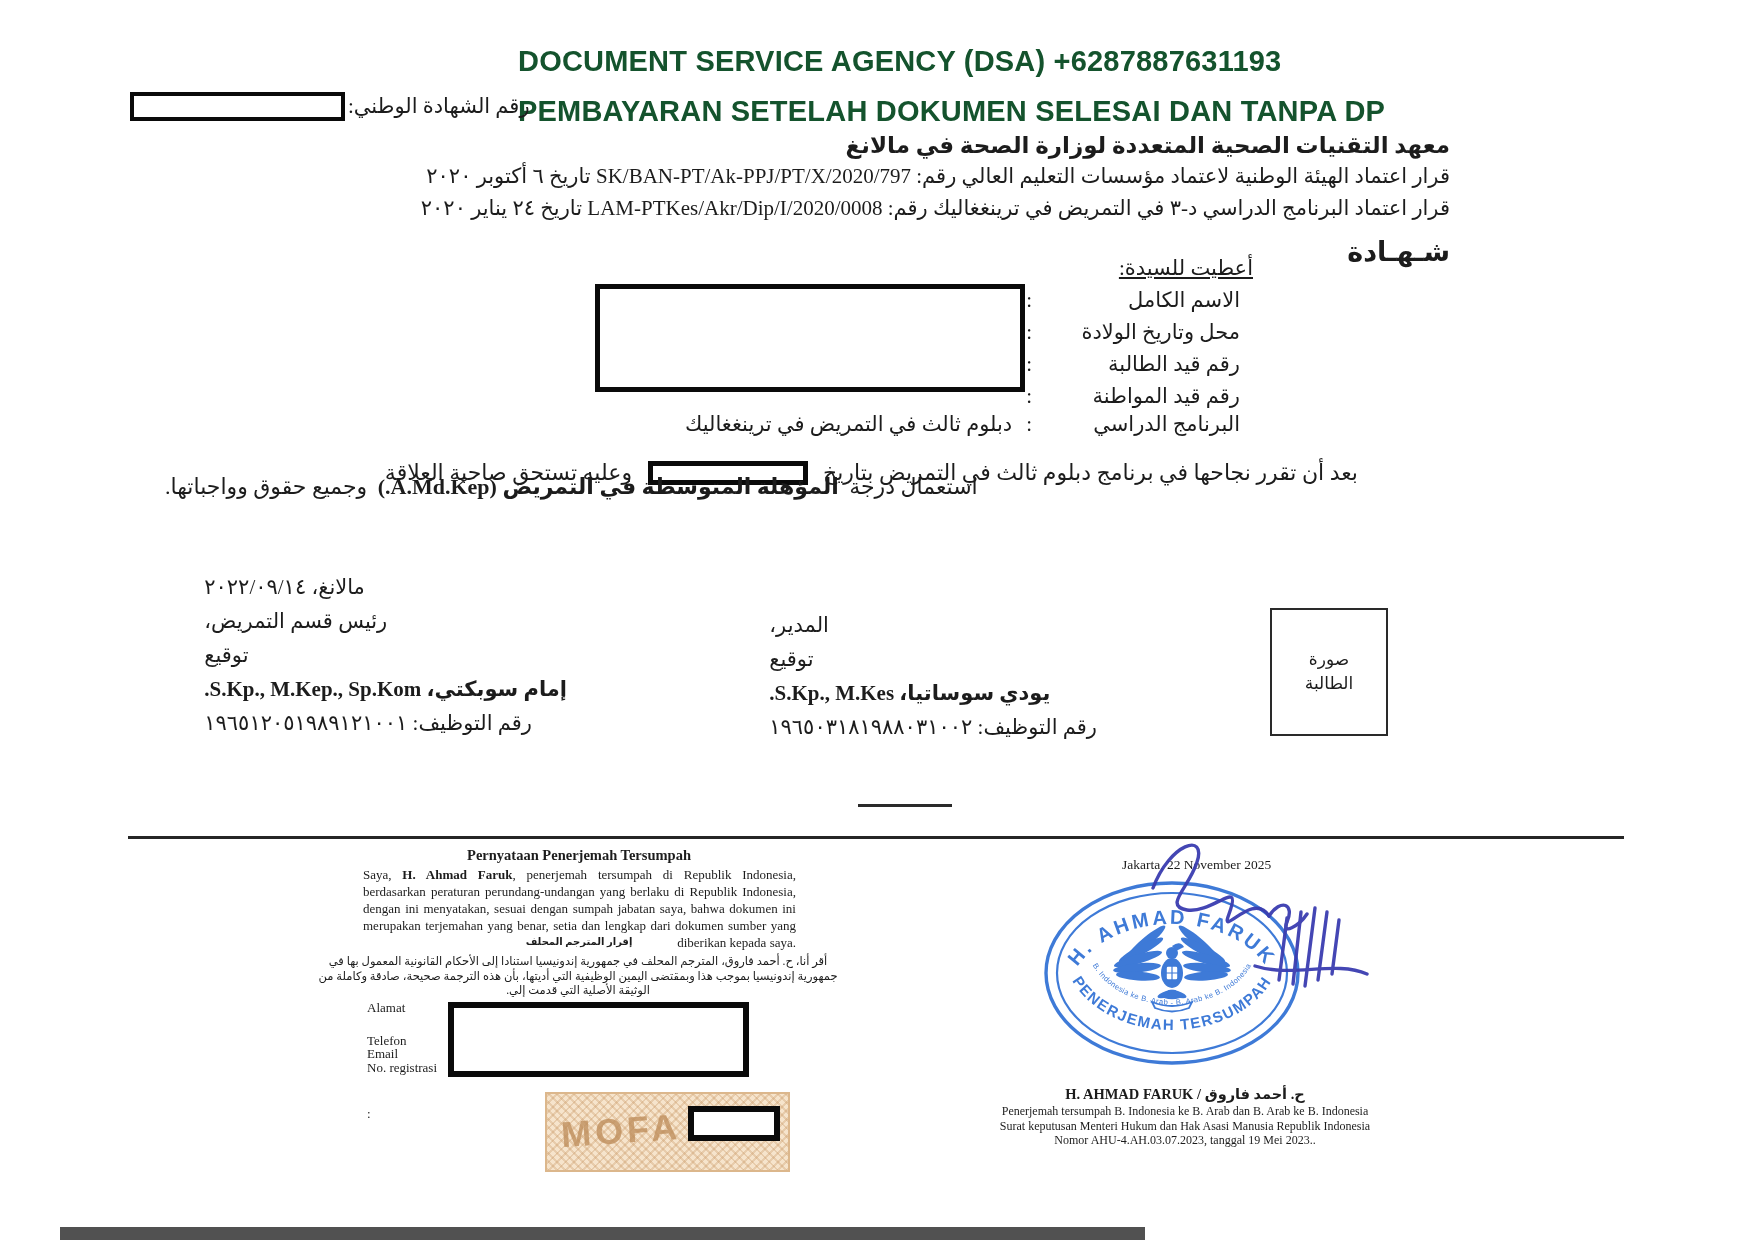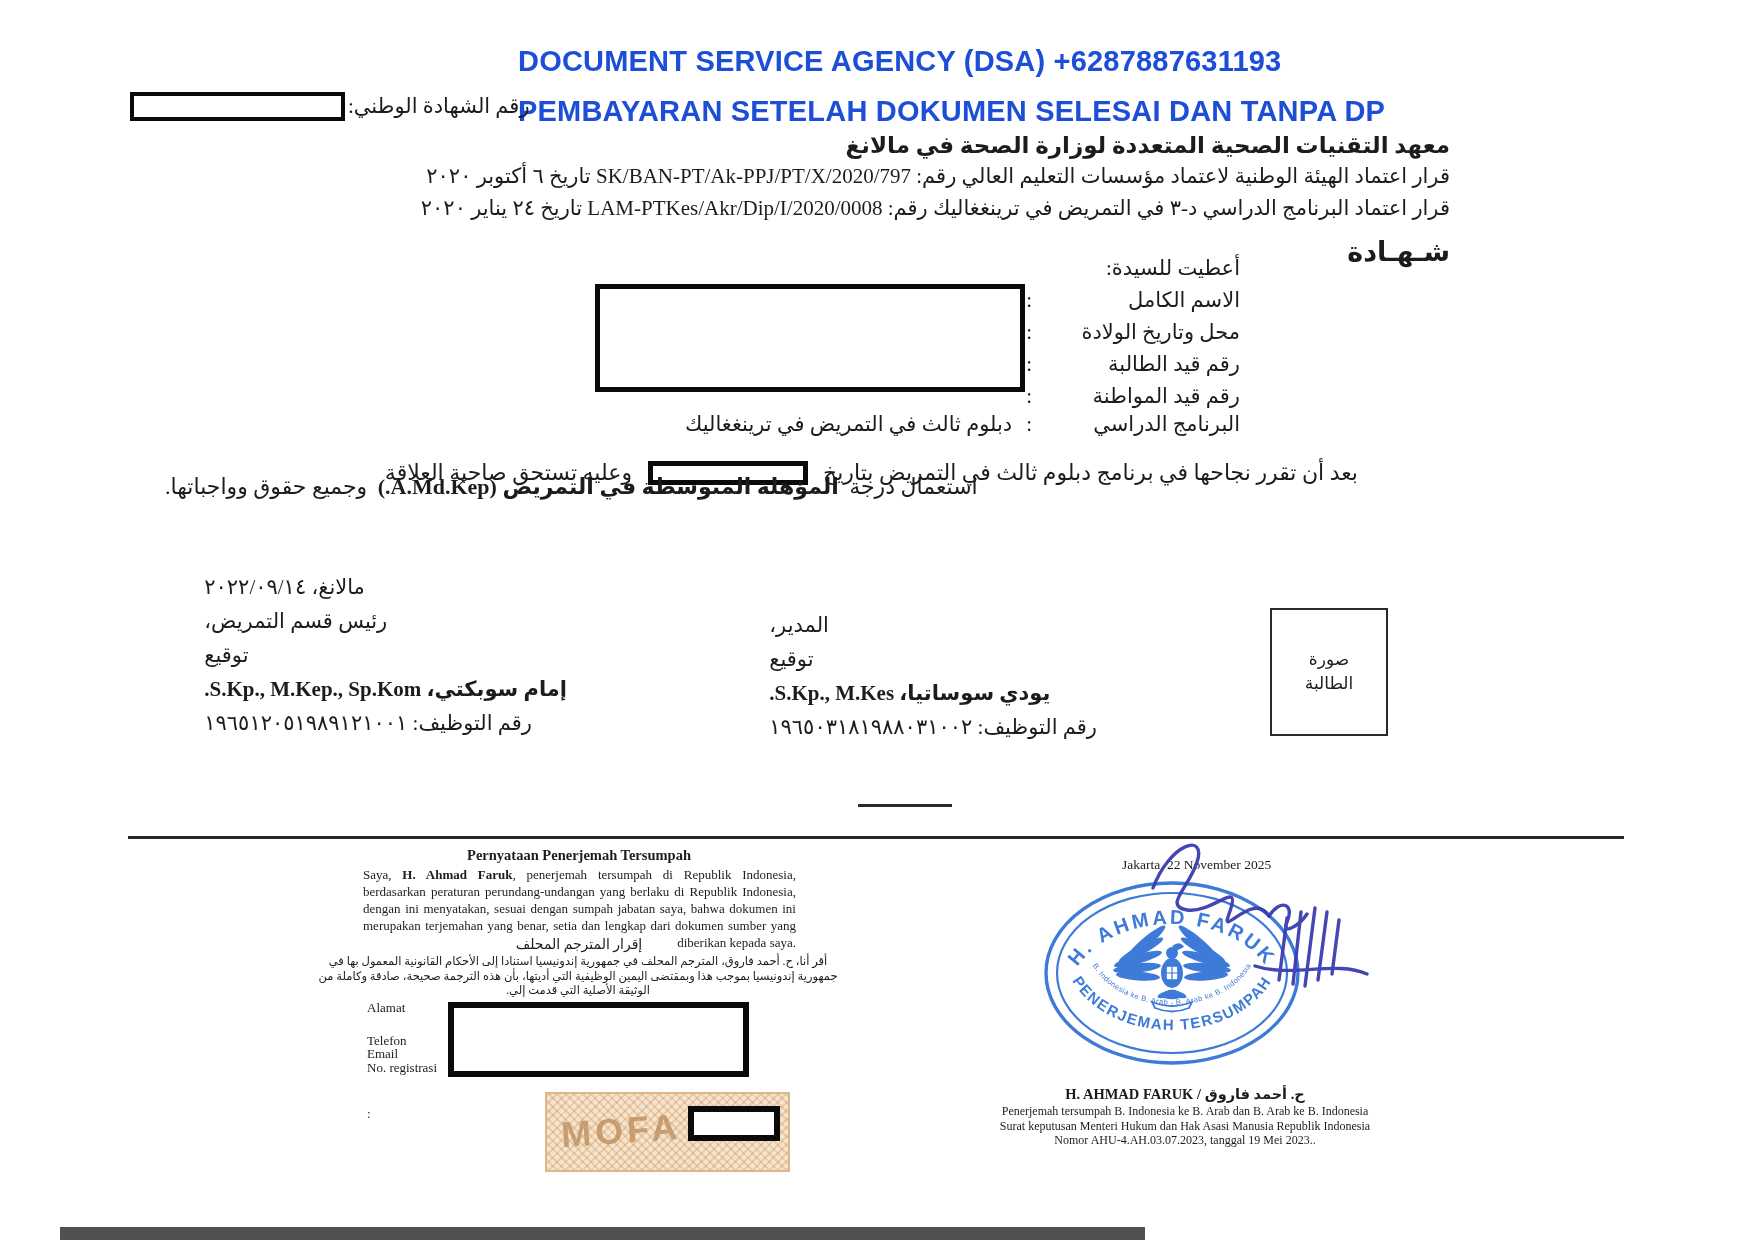--- a/index.html
+++ b/index.html
@@ -15,21 +15,21 @@
 
   
   .redact{background:#ffffff;border:5px solid #0a0a0a;box-sizing:border-box;}
 
   .certnum-label{left:348px;top:94px;font-size:21px;text-align:right;}
   .center-col{left:130px;width:1320px;text-align:right;}
   .inst-title{top:132px;font-size:23px;font-weight:700;}
   .accr{font-size:21px;}
   .cert-title{top:236px;font-size:27px;font-weight:700;letter-spacing:1px;}
 
-  .given-to{right:513px;top:256px;font-size:21px;}
+  .given-to{right:500px;top:256px;font-size:21px;text-decoration:underline;}
   .f-row{right:513px;display:flex;direction:rtl;font-size:21px;align-items:flex-start;}
   .f-label{width:200px;text-align:right;}
   .f-colon{margin:0 8px 0 14px;}
   .f-value{white-space:nowrap;}
 
   .para{font-size:22px;}
   .inline-redact{display:inline-block;width:160px;height:24px;vertical-align:-5px;margin:0 10px;}
   .b{font-weight:700;}
 
   .sigblock{direction:rtl;text-align:left;font-size:21px;line-height:34px;white-space:nowrap;}
@@ -38,21 +38,21 @@
   .photo-box{left:1270px;top:608px;width:118px;height:128px;border:2px solid #2a2a2a;
              box-sizing:border-box;display:flex;flex-direction:column;align-items:center;
              justify-content:center;font-size:17px;line-height:24px;direction:rtl;}
 
   .dash{left:858px;top:804px;width:94px;border-top:3px solid #2a2a2a;}
   .separator{left:128px;top:836px;width:1496px;border-top:3px solid #262626;}
 
   .t-title{left:363px;width:432px;top:847px;text-align:center;font-weight:700;font-size:14.5px;}
   .t-para{left:363px;width:433px;top:866px;font-size:13px;line-height:17px;
           text-align:justify;text-align-last:right;}
-  .a-title{left:363px;width:432px;top:936px;text-align:center;font-weight:400;font-size:14px;direction:rtl;}
+  .a-title{left:363px;width:432px;top:936px;text-align:center;font-weight:700;font-size:10px;direction:rtl;}
   .a-para{left:316px;width:524px;top:954px;text-align:center;font-size:11.5px;line-height:14.5px;direction:rtl;}
 
   .c-row{left:367px;font-size:13px;display:flex;gap:44px;}
   .c-label{width:82px;}
   .contact-box{left:448px;top:1002px;width:301px;height:75px;border-width:6px;}
 
   
   .mofa{left:545px;top:1092px;width:245px;height:80px;background-color:#f6e4cc;
         background-image:
           repeating-linear-gradient(45deg, rgba(198,148,96,.30) 0 2px, rgba(0,0,0,0) 2px 6px),
@@ -72,21 +72,21 @@
   .stamp-svg{left:1040px;top:876px;opacity:.92;}
   .sig-svg{left:1135px;top:818px;opacity:.95;}
 
   .bottom-bar{left:60px;top:1227px;width:1085px;height:13px;background:#515151;}
 </style>
 </head>
 <body>
 
 <div class="page">
 
-  <div class="abs watermark" style="color:#1d4ed8;">
+  <div class="abs watermark" style="color:#14532d;">
     <div>DOCUMENT SERVICE AGENCY (DSA) +6287887631193</div>
     <div>PEMBAYARAN SETELAH DOKUMEN SELESAI DAN TANPA DP</div>
   </div>
 
   <div class="abs redact" style="left:130px;top:92px;width:215px;height:29px;border-width:4px;"></div>
   <div class="abs certnum-label rtl nowrap">رقم الشهادة الوطني:</div>
 
   <div class="abs center-col inst-title rtl">معهد التقنيات الصحية المتعددة لوزارة الصحة في مالانغ</div>
   <div class="abs center-col accr rtl" style="top:164px;">قرار اعتماد الهيئة الوطنية لاعتماد مؤسسات التعليم العالي رقم: 797/SK/BAN-PT/Ak-PPJ/PT/X/2020 تاريخ ٦ أكتوبر ٢٠٢٠</div>
   <div class="abs center-col accr rtl" style="top:196px;">قرار اعتماد البرنامج الدراسي د-٣ في التمريض في ترينغغاليك رقم: 0008/LAM-PTKes/Akr/Dip/I/2020 تاريخ ٢٤ يناير ٢٠٢٠</div>

